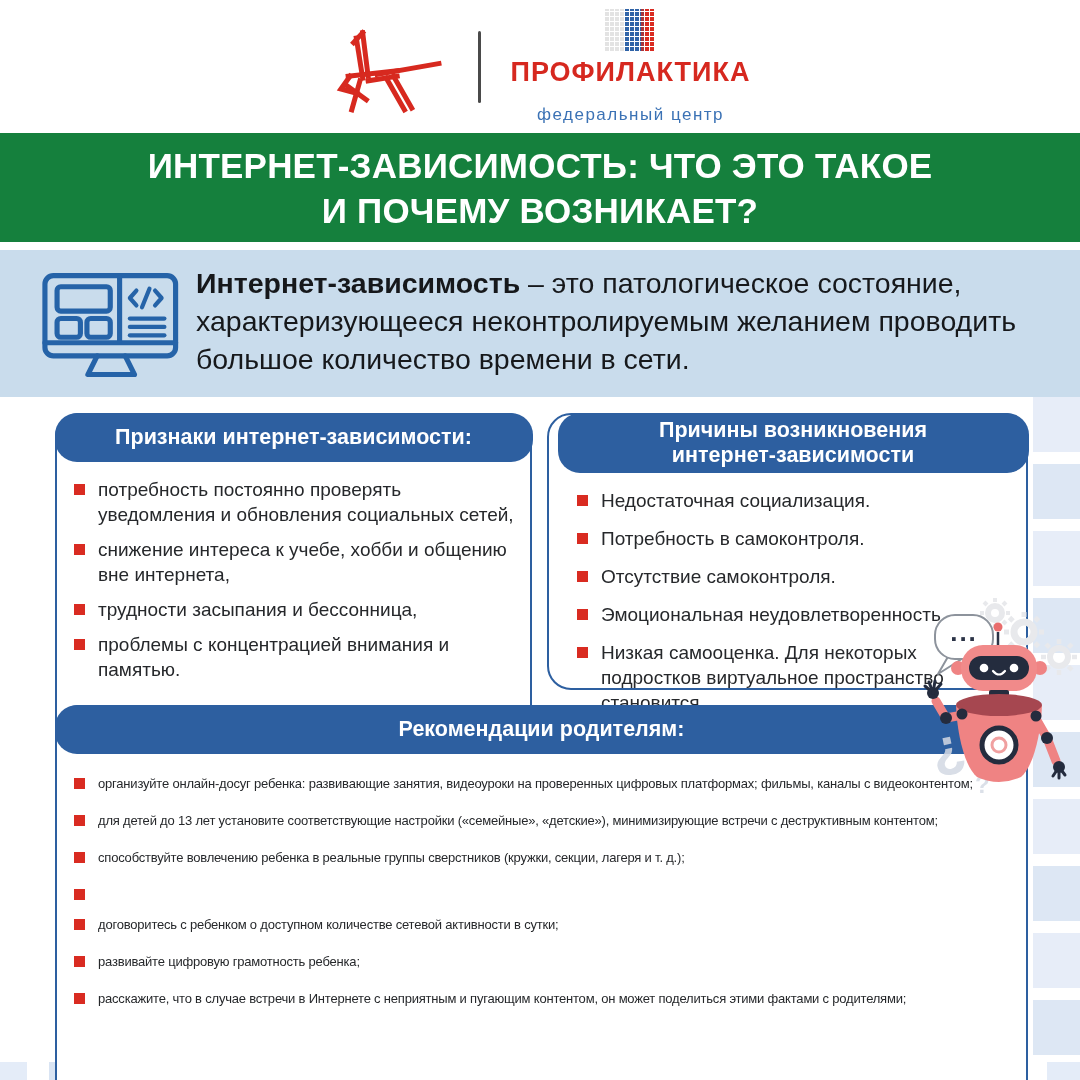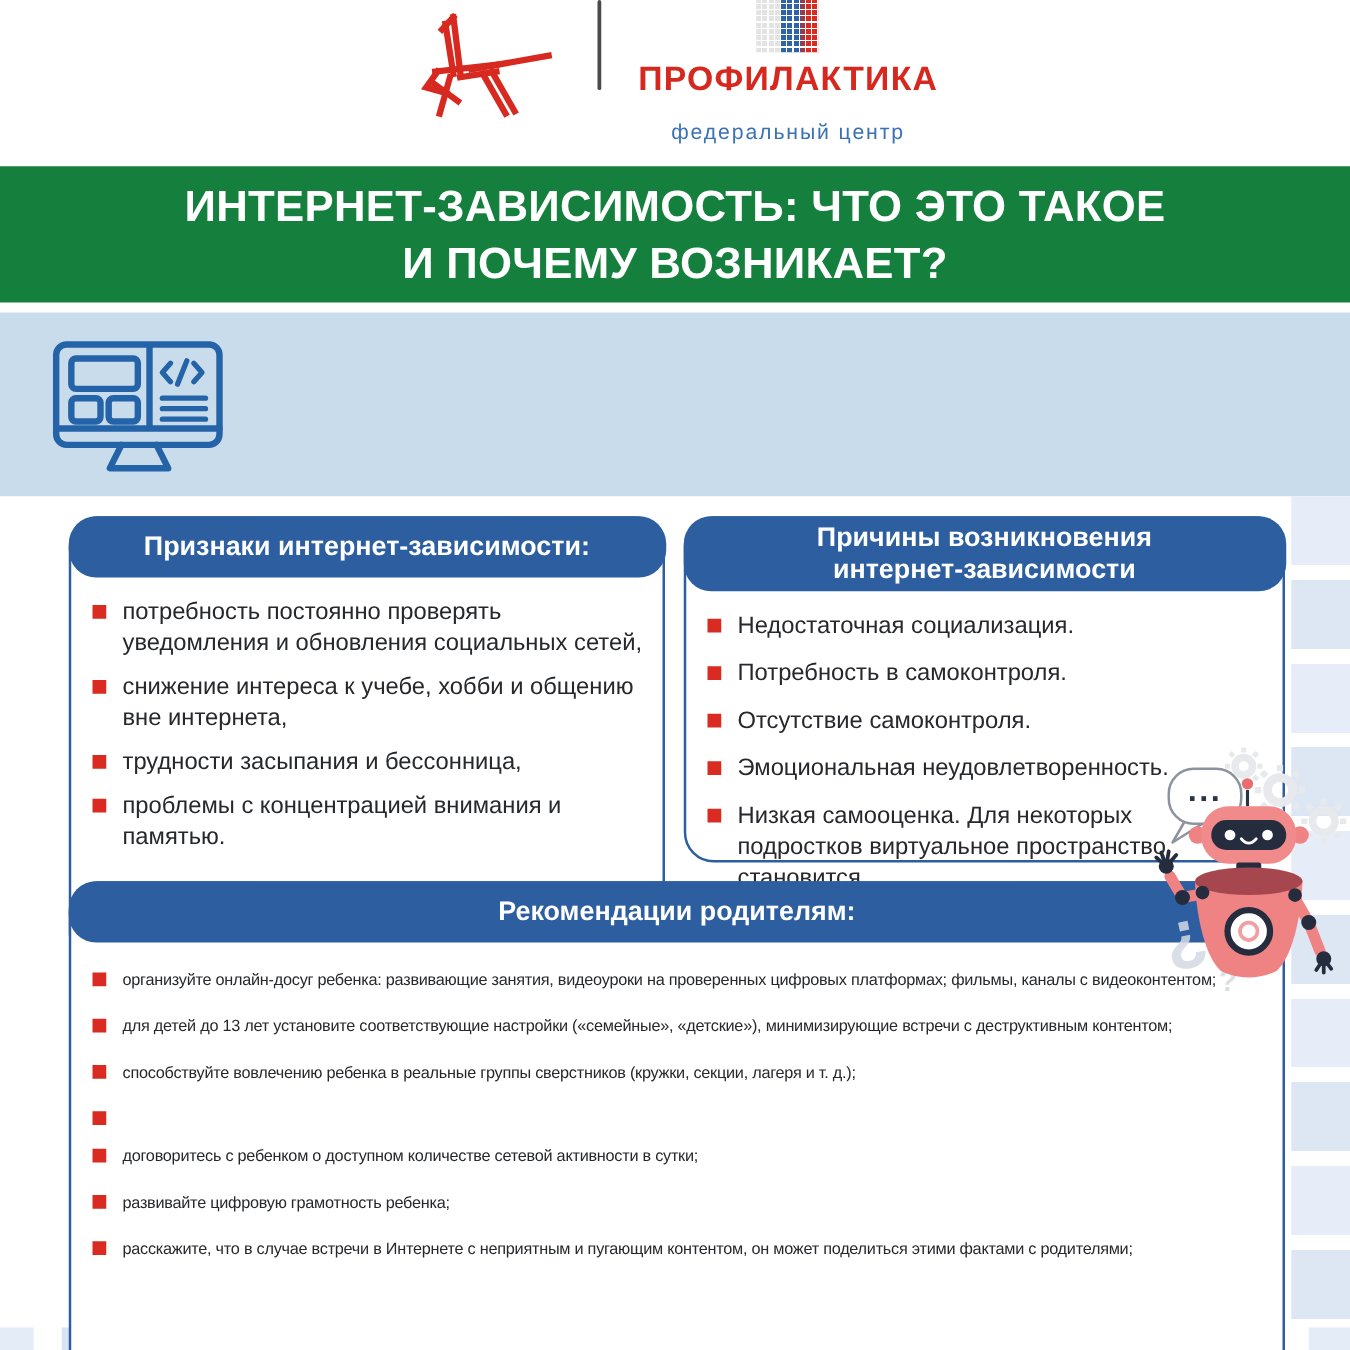--- a/index.html
+++ b/index.html
@@ -1,21 +1,21 @@
 <!DOCTYPE html>
 <html><head>
 <meta charset="utf-8">
 <style>
   html,body{margin:0;padding:0;background:#ffffff;}
   .page{position:relative;width:1080px;height:1080px;background:#ffffff;overflow:hidden;
         font-family:"Liberation Sans","DejaVu Sans",sans-serif;}
 
   
   .top-header{position:absolute;left:0;top:0;width:1080px;height:133px;
-              display:flex;align-items:flex-start;justify-content:center;gap:30px;}
+              display:flex;align-items:center;justify-content:center;gap:30px;}
   .chair-svg{width:118px;height:92px;margin-top:4px;}
   .vline{width:3px;height:72px;background:#4a4a4a;border-radius:2px;}
   .brand-right{display:flex;flex-direction:column;align-items:center;}
   .flag{width:50px;height:42px;margin-bottom:6px;
     background-image:
       repeating-linear-gradient(0deg, transparent 0 4px, #ffffff 4px 5px),
       repeating-linear-gradient(90deg, transparent 0 4px, #ffffff 4px 5px),
       linear-gradient(90deg,#e3e3e3 0 40%,#2f63a7 40% 72%,#a8353c 72% 80%,#d92b21 80% 100%);}
   .brand-title{font-size:27px;font-weight:bold;color:#d6281f;letter-spacing:1px;}
   .brand-sub{font-size:17px;color:#3b72b5;letter-spacing:1.5px;margin-top:17px;}
@@ -40,21 +40,21 @@
     background:repeating-linear-gradient(90deg,#e4ecf8 0 60px,#ffffff 60px 82px,#d9e4f3 82px 142px,#ffffff 142px 164px);
     background-position-x:63px;}
 
   .card{position:absolute;background:#ffffff;border:2.5px solid #2d5fa0;border-radius:24px;
         box-sizing:border-box;z-index:2;}
   .card-header{background:#2d5fa0;border-radius:22px;margin:-2.5px -2.5px 0 -2.5px;
                display:flex;align-items:center;justify-content:center;text-align:center;
                color:#ffffff;font-weight:bold;font-size:21.5px;line-height:25px;}
   .card-signs{left:55px;top:16px;width:477px;height:358px;}
   .card-signs .card-header{height:49px;}
-  .card-causes{left:547px;top:16px;width:481px;height:277px;}
+  .card-causes{left:547px;top:16px;width:481px;height:277px;padding-left:11px;}
   .card-causes .card-header{height:60px;}
   .card-causes .card-header span{max-width:330px;}
   .card-recs{left:55px;top:308px;width:973px;height:431px;}
   .card-recs .card-header{height:49px;}
 
   .card-body{padding:15px 16px 0 17px;}
   .item{display:flex;gap:13px;margin-bottom:10px;font-size:19px;line-height:25px;color:#26282b;}
   .sq{flex:0 0 auto;width:11px;height:11px;background:#d92b21;margin-top:7px;}
   .card-causes .item{margin-bottom:13px;}
   .card-recs .card-body{padding:17px 40px 0 17px;}
@@ -105,20 +105,21 @@
       <line x1="86" y1="8" x2="86" y2="76"></line>
       <g stroke-width="4.5">
         <path d="M104,22 L97,30 L104,38"></path>
         <path d="M110,40 L118,20"></path>
         <path d="M124,22 L131,30 L124,38"></path>
         <line x1="97" y1="52" x2="134" y2="52"></line>
         <line x1="97" y1="61" x2="134" y2="61"></line>
         <line x1="97" y1="70" x2="134" y2="70"></line>
       </g>
     </svg>
+    <p class="def"><b>Интернет-зависимость</b><span> – это патологическое состояние, характеризующееся неконтролируемым желанием проводить большое количество времени в сети.</span></p>
   </div>
 
   <div class="content">
     <div class="strip-right"></div>
     <div class="strip-bottom"></div>
 
     <div class="card card-signs">
       <div class="card-header">
         <span>Признаки интернет-зависимости:</span>
       </div>

